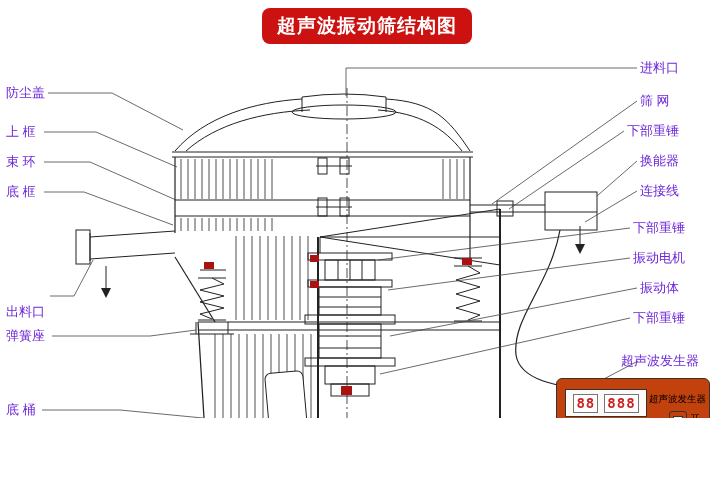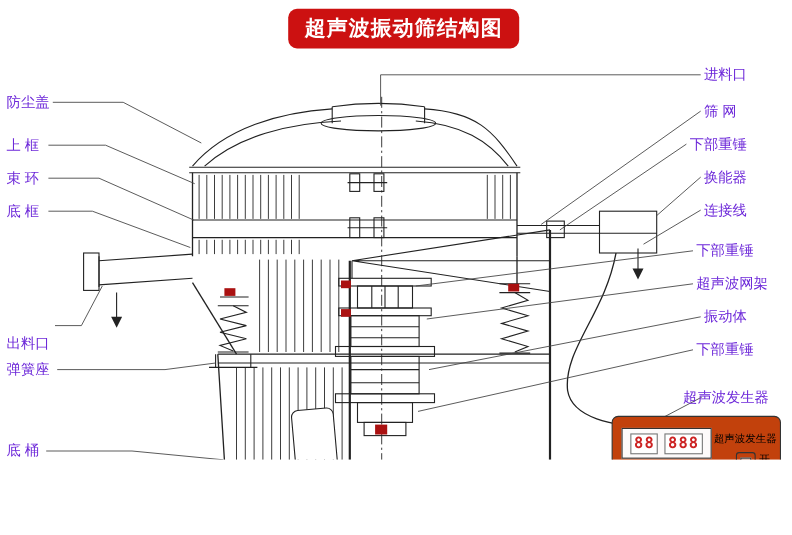--- a/index.html
+++ b/index.html
@@ -192,21 +192,21 @@
   <div class="lbl" style="left:6px;top:304px">出料口</div>
   <div class="lbl" style="left:6px;top:328px">弹簧座</div>
   <div class="lbl" style="left:6px;top:402px">底 桶</div>
 
   <div class="lbl" style="left:640px;top:60px">进料口</div>
   <div class="lbl" style="left:640px;top:93px">筛 网</div>
   <div class="lbl" style="left:627px;top:123px">下部重锤</div>
   <div class="lbl" style="left:640px;top:153px">换能器</div>
   <div class="lbl" style="left:640px;top:183px">连接线</div>
   <div class="lbl" style="left:633px;top:220px">下部重锤</div>
-  <div class="lbl" style="left:633px;top:250px">超声波网架</div>
+  <div class="lbl" style="left:633px;top:250px">振动电机</div>
   <div class="lbl" style="left:640px;top:280px">振动体</div>
   <div class="lbl" style="left:633px;top:310px">下部重锤</div>
   <div class="lbl" style="left:621px;top:353px">超声波发生器</div>
 
   <div class="genbox">
     <div class="gen-display">
       <span class="gen-digits">88</span>
       <span class="gen-digits">888</span>
     </div>
     <div class="gen-title">超声波发生器</div>

